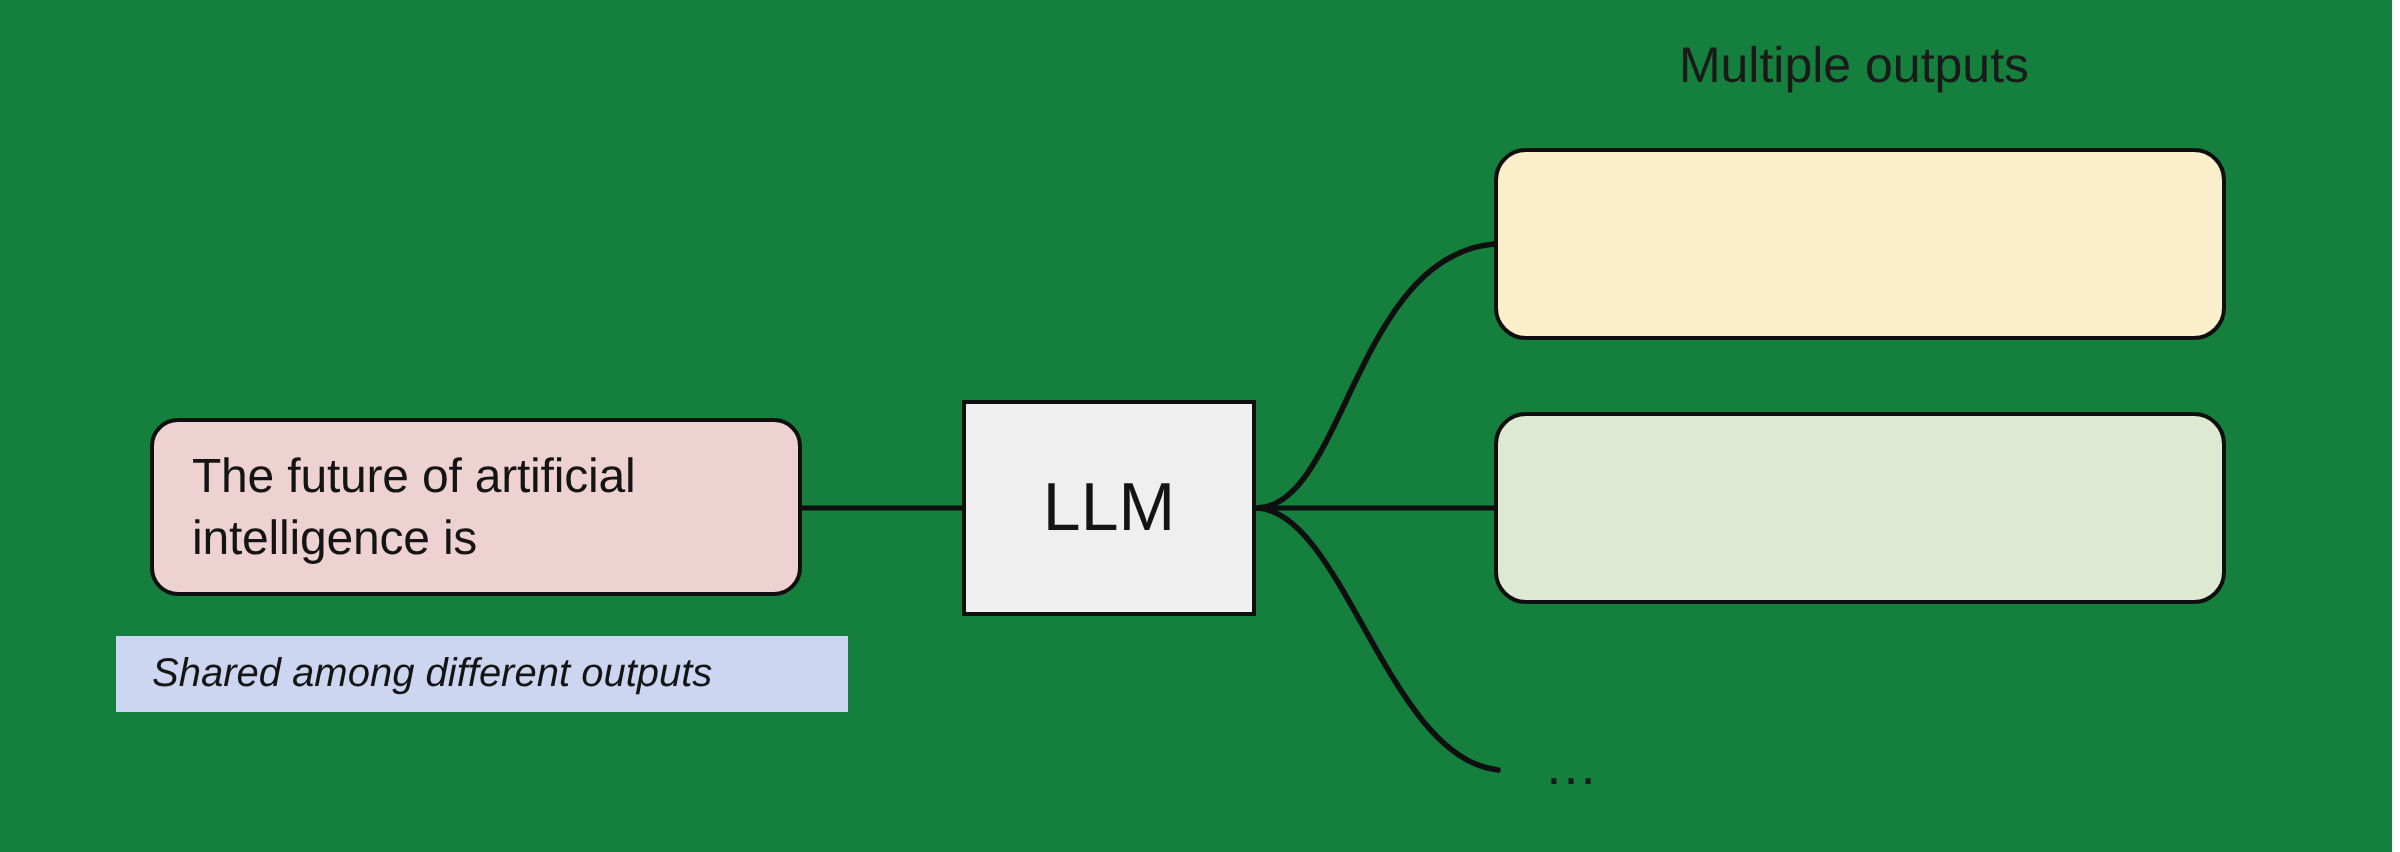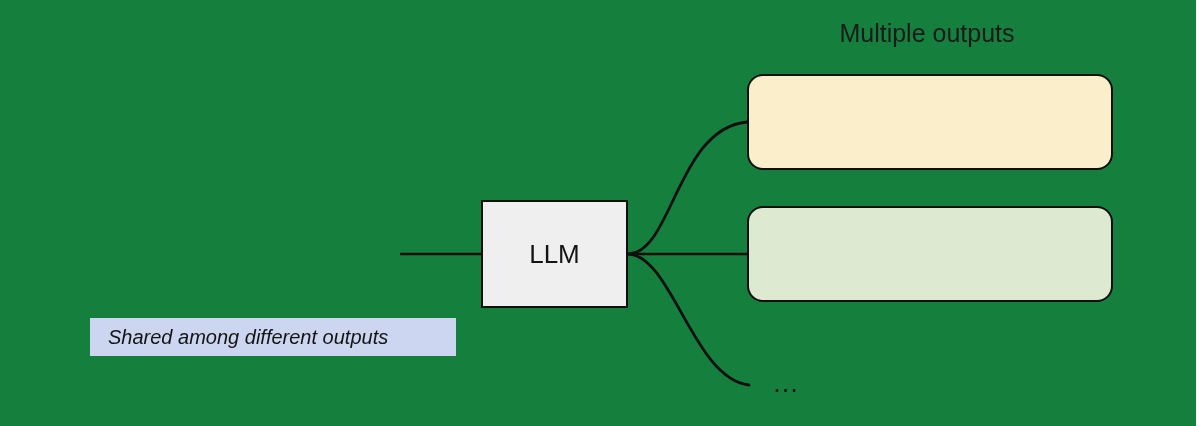--- a/index.html
+++ b/index.html
@@ -75,21 +75,21 @@
     top: 200px;
     width: 147px;
     height: 108px;
     background: #efefef;
     display: flex;
     align-items: center;
     justify-content: center;
   }
   #llm-text {
     color: #141414;
-    font-size: 26px;
+    font-size: 34px;
   }
 
   .output-box {
     left: 747px;
     width: 366px;
     border-radius: 16px;
   }
   #output-box-1 {
     top: 74px;
     height: 96px;
@@ -105,21 +105,20 @@
     position: absolute;
     left: 58px;
     top: 318px;
     width: 366px;
     height: 38px;
     background: #ccd6f0;
     display: flex;
     align-items: center;
     padding-left: 18px;
     box-sizing: border-box;
-    margin-left: 32px;
   }
   #shared-text {
     color: #141414;
     font-size: 20px;
     font-style: italic;
     white-space: nowrap;
   }
 
   #ellipsis {
     position: absolute;
@@ -142,20 +141,23 @@
     <path d="M 629 254 C 672 252 678 128 747 122" fill="none" stroke="#0f0f0f" stroke-width="2.8" stroke-linecap="round"></path>
 
     <line x1="629" y1="254" x2="747" y2="254" stroke="#0f0f0f" stroke-width="2.6"></line>
 
     <path d="M 629 254 C 672 257 694 379 749 385" fill="none" stroke="#0f0f0f" stroke-width="2.8" stroke-linecap="round"></path>
   </svg>
 
   <div class="label-plain" id="outputs-title">Multiple outputs</div>
 
 
+  <div class="node" id="prompt-box">
+    <div id="prompt-text">The future of artificial intelligence is</div>
+  </div>
 
   <div class="node" id="llm-box">
     <div id="llm-text">LLM</div>
   </div>
 
   <div class="node output-box" id="output-box-1">
     <div></div>
   </div>
 
   <div class="node output-box" id="output-box-2">

